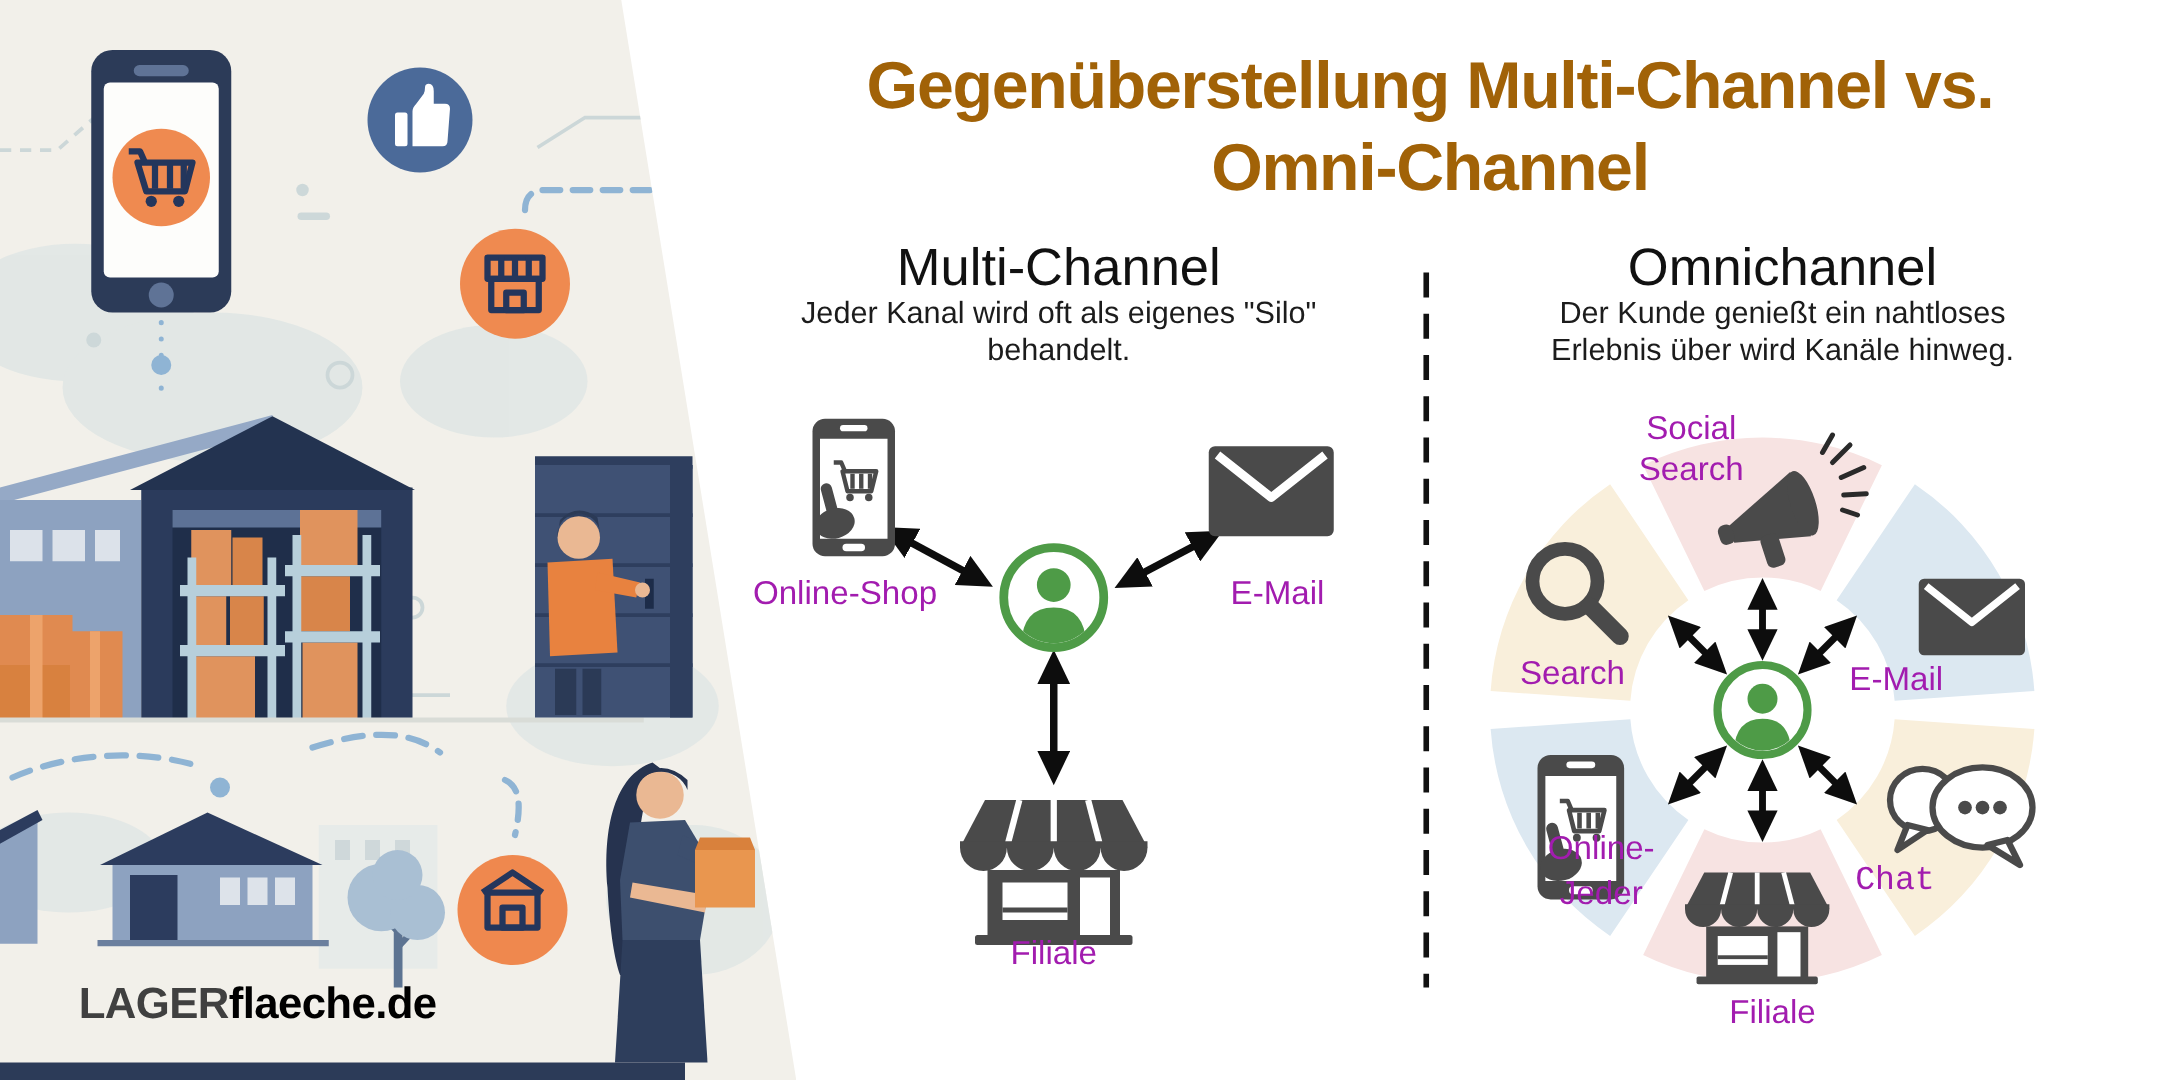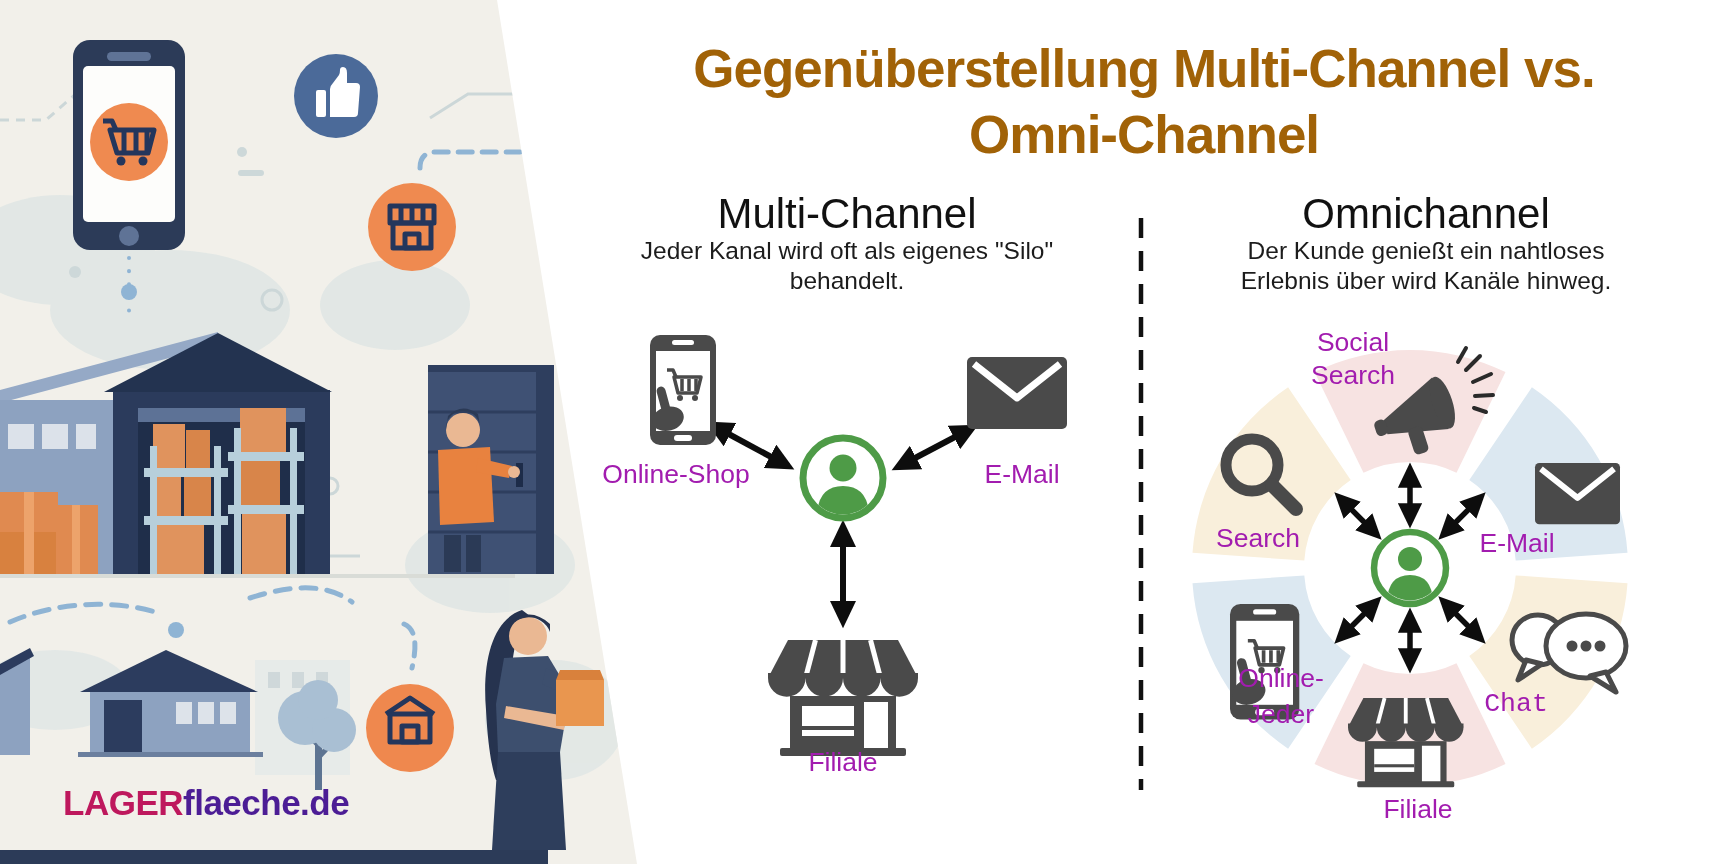--- a/index.html
+++ b/index.html
@@ -10,22 +10,22 @@
   #title{left:560px;top:36px;width:1168px;font-size:53px;font-weight:bold;
          letter-spacing:-1px;line-height:66px;color:#a16207;}
   .col-heading{font-size:42px;font-weight:normal;color:#111;}
   #mc-heading{left:562px;top:190px;width:570px;}
   #oc-heading{left:1150px;top:190px;width:552px;}
   .col-desc{font-size:24.5px;line-height:30px;color:#1c1c1c;font-weight:400;}
   #mc-desc{left:562px;top:236px;width:570px;}
   #oc-desc{left:1150px;top:236px;width:552px;}
   .chan-label{font-size:26.5px;color:#a21caf;line-height:33px;}
   #logo{left:63px;top:783px;font-size:35px;font-weight:bold;letter-spacing:-0.5px;}
-  #logo .lager{color:#be185d;}
-  #logo .flaeche{color:#4c1d95;}
+  #logo .lager{color:#404040;}
+  #logo .flaeche{color:#000000;}
   svg{display:block;}
 </style>
 </head>
 <body>
 
 <div id="stage">
 
   <svg width="0" height="0" style="position:absolute">
     <defs>
       <marker id="ah" markerWidth="5.2" markerHeight="4.4" refX="3.4" refY="2.2" orient="auto-start-reverse" markerUnits="strokeWidth">

